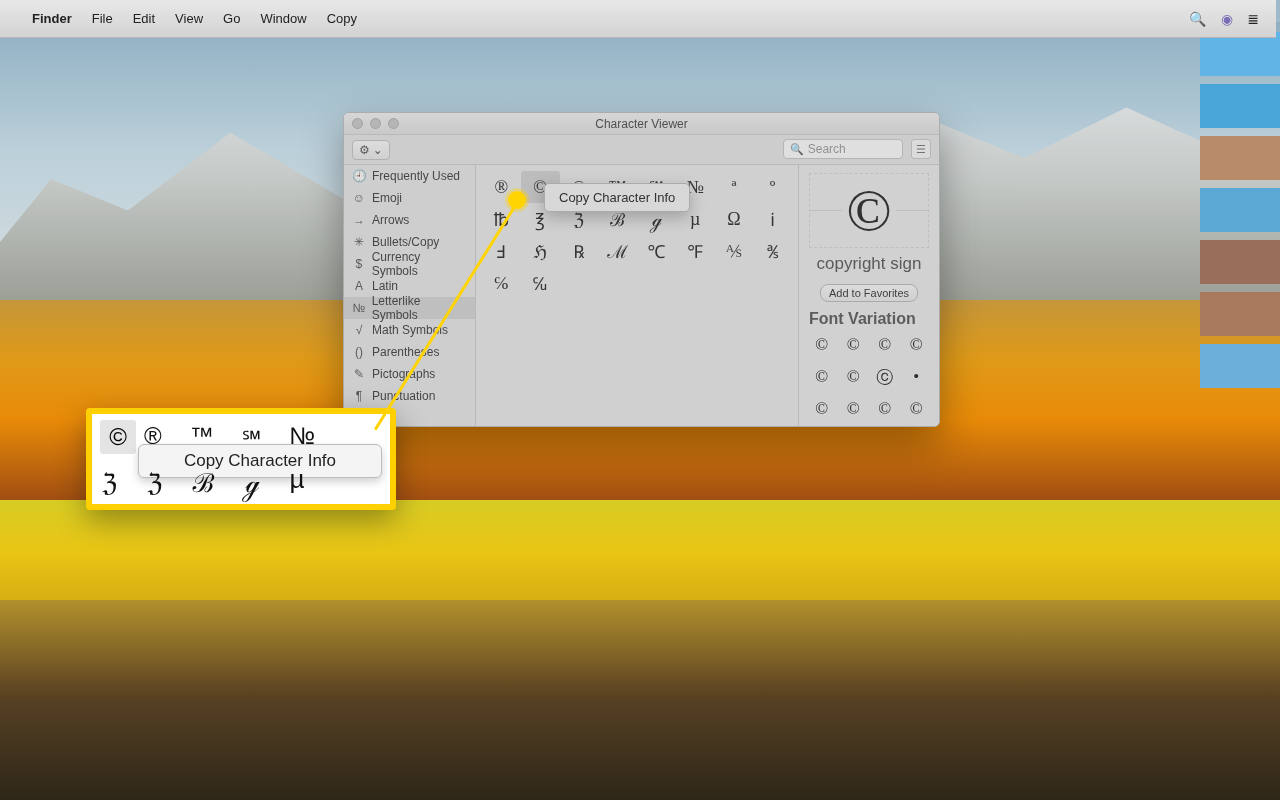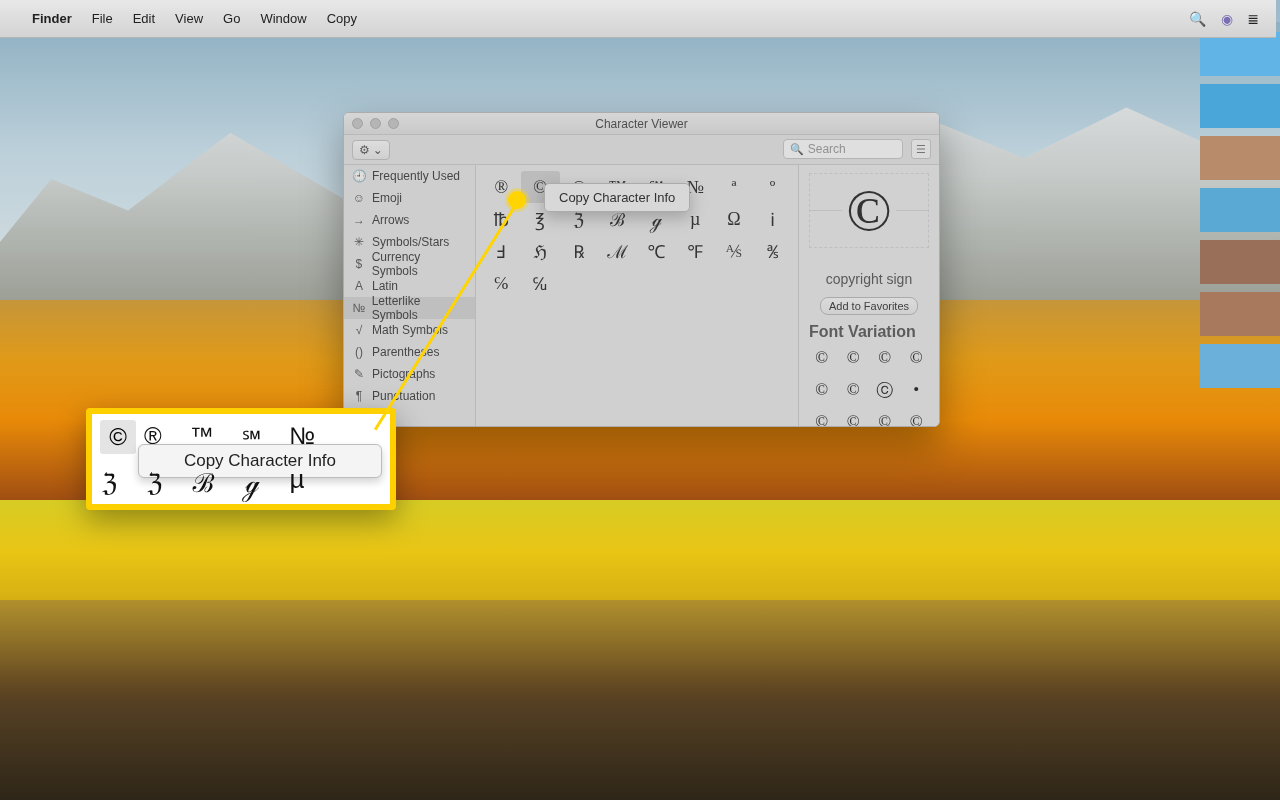--- a/index.html
+++ b/index.html
@@ -103,21 +103,21 @@
 
 .detail { width:141px; background:#ededed; border-left:1px solid #cfcfcf;
   display:flex; flex-direction:column; align-items:center; font-size:11px; color:#444; overflow:auto;}
 .preview { width:120px; height:110px; margin-top:8px; position:relative;
   display:flex; align-items:center; justify-content:center;
   background:
     linear-gradient(#d7d7d7,#d7d7d7) center/1px 100% no-repeat,
     linear-gradient(#d7d7d7,#d7d7d7) center/100% 1px no-repeat;
   border:1px dashed #d7d7d7; }
 .preview .big { font-size:60px; font-family:"Times New Roman", serif; color:#222; background:#ededed; padding:2px 4px;}
-.char-name { margin-top:23px; font-size:14px; color:#555;}
+.char-name { margin-top:6px; font-size:17px; color:#555;}
 .fav-btn { margin-top:10px; font-size:11px; padding:2px 8px; border:1px solid #bcbcbc;
   border-radius:8px; background:linear-gradient(#fbfbfb,#ececec); color:#333;}
 .section-h { align-self:flex-start; padding:8px 10px 4px; font-weight:600; color:#585858; font-size:16px;}
 .variations { display:grid; grid-template-columns:repeat(4,1fr); width:100%; padding:0 8px 10px; gap:6px 2px;}
 .variations span { height:26px; display:flex; align-items:center; justify-content:center;
   font-family:"Times New Roman", serif; font-size:17px; color:#1d1d1d; }
 
 .callout { position:absolute; left:86px; top:408px; width:310px; height:102px;
   background:#fff; border:6px solid #ffd000; border-radius:4px; z-index:40;
   box-shadow:0 10px 30px rgba(0,0,0,.35); }
@@ -215,21 +215,21 @@
         <div class="item">
           <span class="ico">☺</span>
           <span>Emoji</span>
         </div>
         <div class="item">
           <span class="ico">→</span>
           <span>Arrows</span>
         </div>
         <div class="item">
           <span class="ico">✳</span>
-          <span>Symbols/Stars</span>
+          <span>Bullets/Copy</span>
         </div>
         <div class="item">
           <span class="ico">$</span>
           <span>Currency Symbols</span>
         </div>
         <div class="item">
           <span class="ico">A</span>
           <span>Latin</span>
         </div>
         <div class="item selected">

